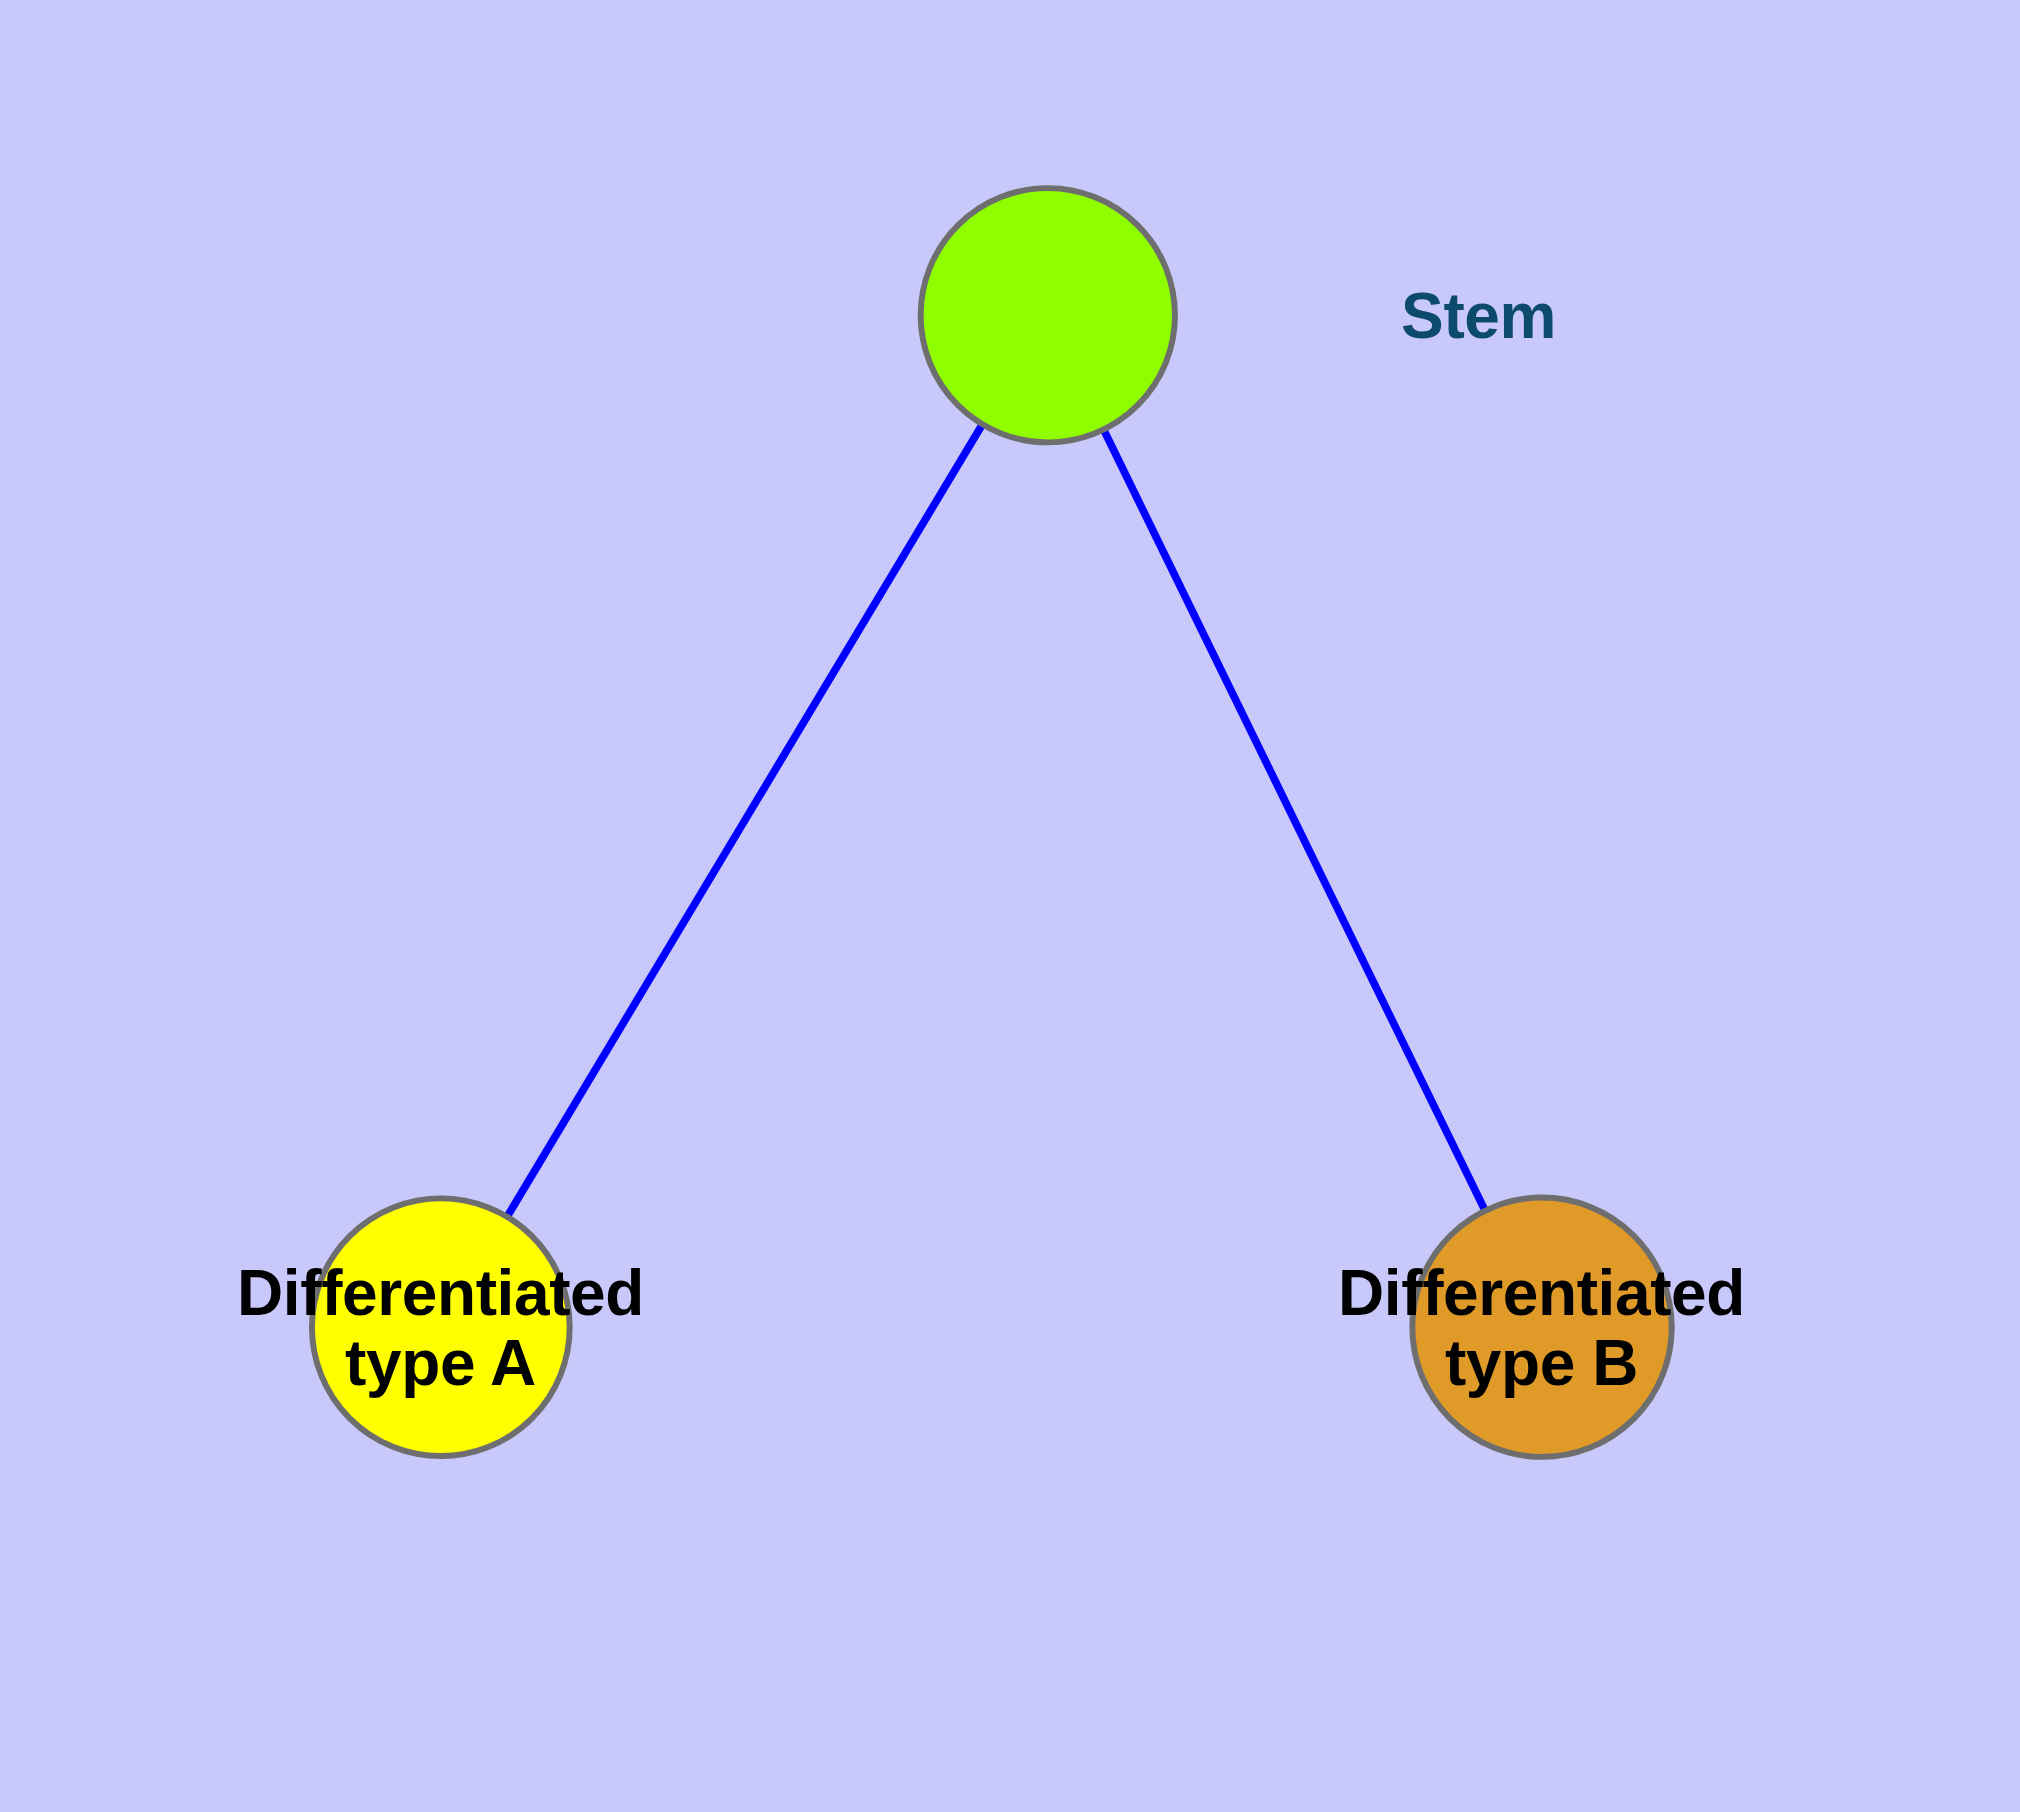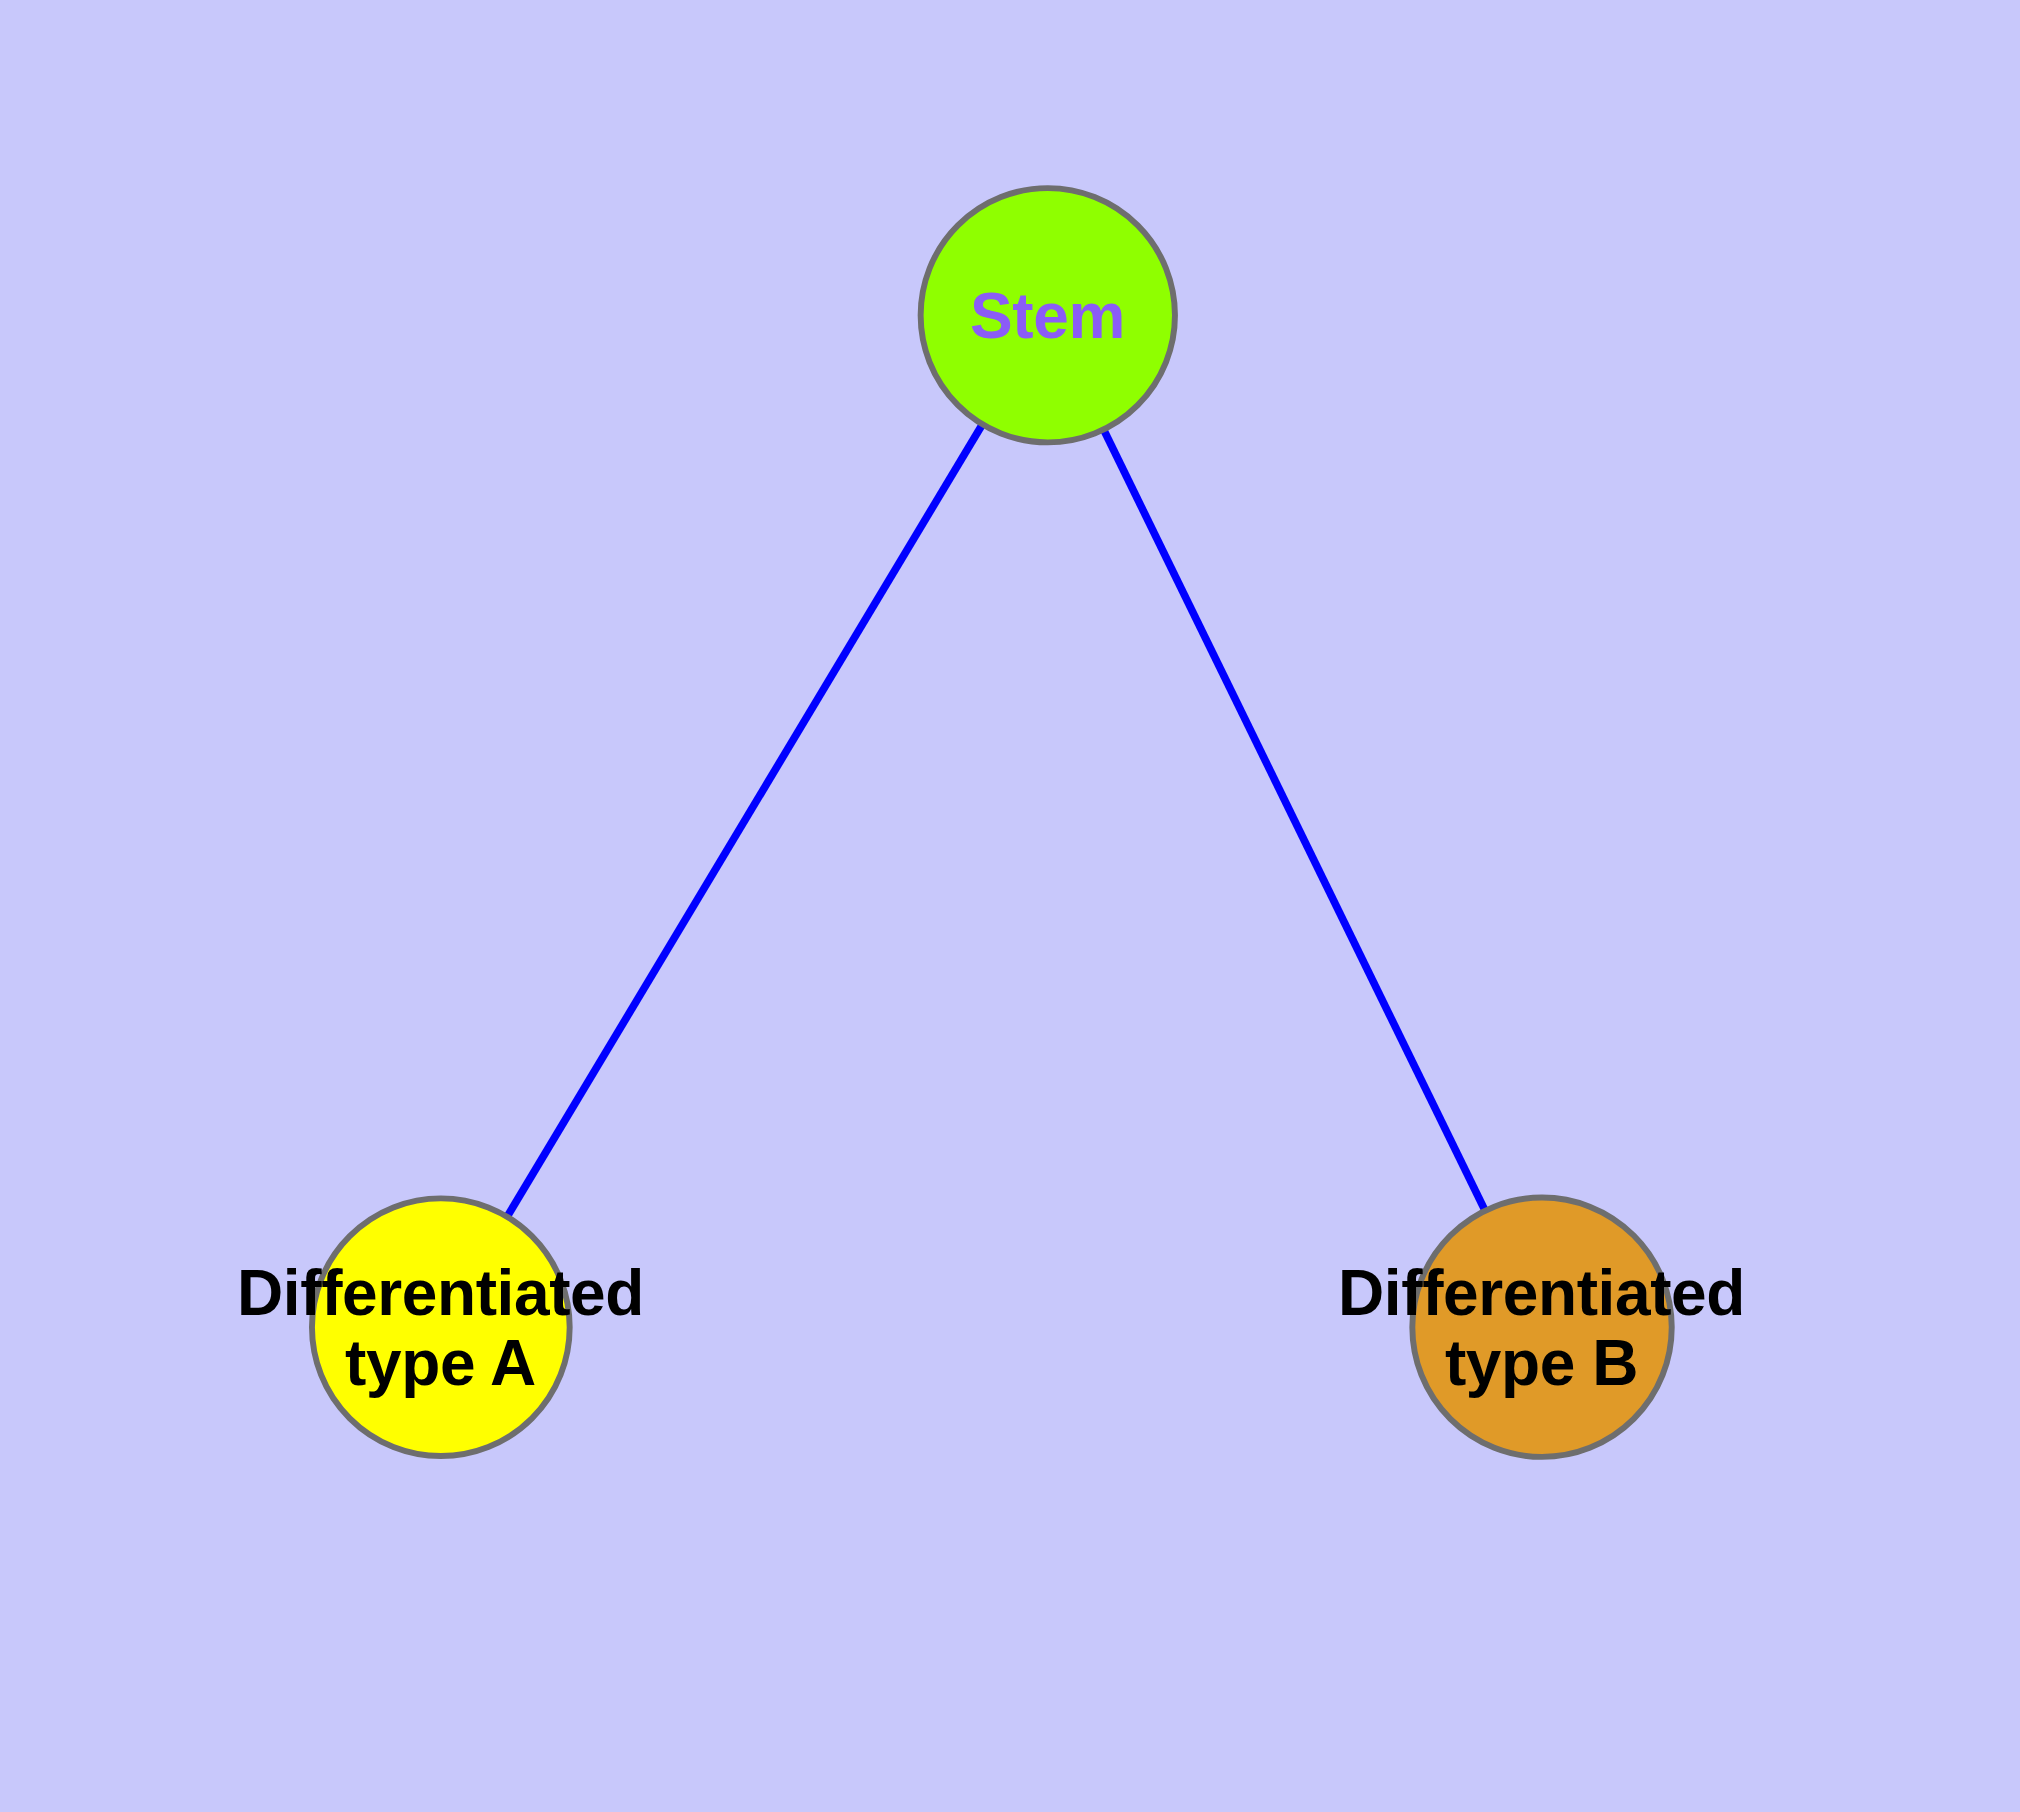--- a/index.html
+++ b/index.html
@@ -52,19 +52,19 @@
         <line x1="1236" y1="372" x2="1819" y2="1566" stroke="#0000ff" stroke-width="9" stroke-linecap="butt"></line>
       </g>
     <g id="node-layer">
         <circle cx="1236" cy="372" r="150" fill="#8fff00" stroke="#6e6e6e" stroke-width="7"></circle>
         <circle cx="520" cy="1566" r="152" fill="#ffff00" stroke="#6e6e6e" stroke-width="7"></circle>
         <circle cx="1819" cy="1566" r="153" fill="#e09a28" stroke="#6e6e6e" stroke-width="7"></circle>
       </g>
   </svg>
 
   <div id="label-layer">
-      <div class="node-label" style="font-size: 64px; color: #8b5cf6; line-height: 70px; left: 539px; top: 281px; width: 1017px;"><div>Stem</div></div>
+      <div class="node-label" style="font-size: 64px; color: #0c4a6e; line-height: 70px; left: 539px; top: 281px; width: 1017px; text-align: right;"><div>Stem</div></div>
       <div class="node-label" style="font-size: 64px; color: rgb(0, 0, 0); line-height: 70px; left: -68px; top: 1258px; width: 1017px;"><div>Differentiated</div><div>type A</div></div>
       <div class="node-label" style="font-size: 64px; color: rgb(0, 0, 0); line-height: 70px; left: 1033px; top: 1258px; width: 1017px;"><div>Differentiated</div><div>type B</div></div>
     </div>
 
 </div>
 
 
 </body></html>

